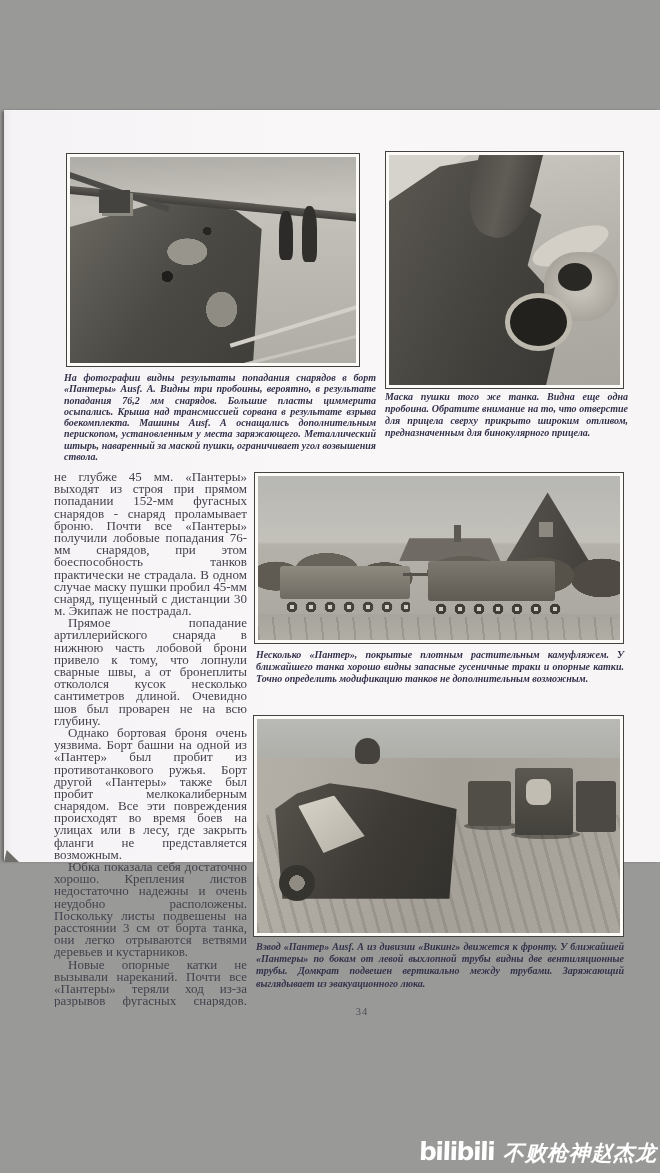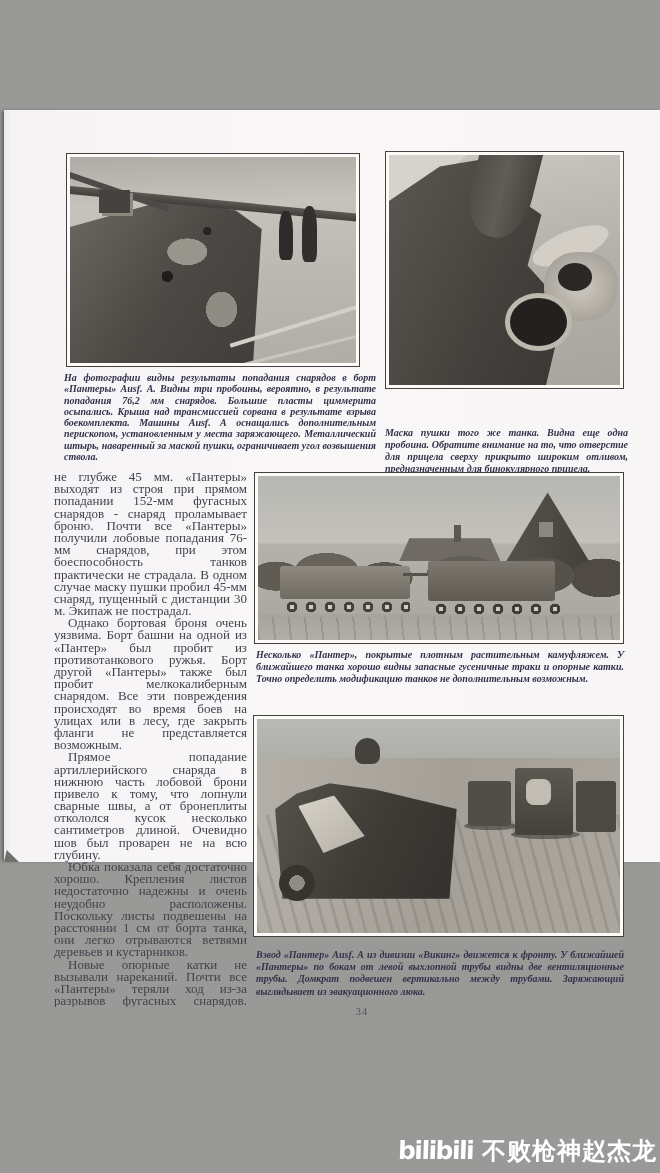--- a/index.html
+++ b/index.html
@@ -116,21 +116,21 @@
     color:#43424d;font-size:13px;line-height:12.18px;text-align:justify;overflow:hidden;}
   .bodycol p{margin:0;text-indent:14px;}
   .bodycol p.noindent{text-indent:0;}
   .pagenum{position:absolute;left:30px;top:896px;width:656px;text-align:center;
     color:#4f4e56;font-size:10.5px;letter-spacing:1px;}
   
   .watermark{
     position:absolute;right:3px;bottom:6px;display:flex;align-items:baseline;gap:9px;
     color:#ffffff;font-family:"DejaVu Sans","Liberation Sans",sans-serif;}
   .wm-logo{font-size:25px;font-weight:800;letter-spacing:-1.5px;transform:skewX(-2deg);}
-  .wm-text{font-size:24px;font-weight:600;letter-spacing:1px;}
+  .wm-text{font-size:21px;font-weight:600;letter-spacing:1px;font-style:italic;}
 </style>
 </head>
 <body>
 
 <div class="canvas">
 
   <div class="page">
 
     <figure class="photo" style="left:62px;top:43px;width:294px;height:214px;margin:0;">
       <div class="img">
@@ -154,27 +154,27 @@
         <div class="art p2-barrel"></div>
         <div class="art p2-crescent"></div>
         <div class="art p2-patch"></div>
         <div class="art p2-hole-top"></div>
         <div class="art p2-hole"></div>
       </div>
     </figure>
 
     <p class="caption" style="left:60px;top:262px;width:312px;">На фотографии видны результаты попадания снарядов в борт «Пантеры» Ausf. А. Видны три пробоины, вероятно, в результате попадания 76,2 мм снарядов. Большие пласты циммерита осыпались. Крыша над трансмиссией сорвана в результате взрыва боекомплекта. Машины Ausf. А оснащались дополнительным перископом, установленным у места заряжающего. Металлический штырь, наваренный за маской пушки, ограничивает угол возвышения ствола.</p>
 
-    <p class="caption" style="left:381px;top:281px;width:243px;line-height:12px;margin-top:36px;">Маска пушки того же танка. Видна еще одна пробоина. Обратите внимание на то, что отверстие для прицела сверху прикрыто широким отливом, предназначенным для бинокулярного прицела.</p>
+    <p class="caption" style="left:381px;top:281px;width:243px;line-height:12px;">Маска пушки того же танка. Видна еще одна пробоина. Обратите внимание на то, что отверстие для прицела сверху прикрыто широким отливом, предназначенным для бинокулярного прицела.</p>
 
     <div class="bodycol">
       <p class="noindent">не глубже 45 мм. «Пантеры» выходят из строя при прямом попадании 152-мм фугасных снарядов - снаряд проламывает броню. Почти все «Пантеры» получили лобовые попадания 76-мм снарядов, при этом боеспособность танков практически не страдала. В одном случае маску пушки пробил 45-мм снаряд, пущенный с дистанции 30 м. Экипаж не пострадал.</p>
+      <p>Прямое попадание артиллерийского снаряда в нижнюю часть лобовой брони привело к тому, что лопнули сварные швы, а от бронеплиты откололся кусок несколько сантиметров длиной. Очевидно шов был проварен не на всю глубину.</p>
       <p>Однако бортовая броня очень уязвима. Борт башни на одной из «Пантер» был пробит из противотанкового ружья. Борт другой «Пантеры» также был пробит мелкокалиберным снарядом. Все эти повреждения происходят во время боев на улицах или в лесу, где закрыть фланги не представляется возможным.</p>
-      <p>Прямое попадание артиллерийского снаряда в нижнюю часть лобовой брони привело к тому, что лопнули сварные швы, а от бронеплиты откололся кусок несколько сантиметров длиной. Очевидно шов был проварен не на всю глубину.</p>
-      <p>Юбка показала себя достаточно хорошо. Крепления листов недостаточно надежны и очень неудобно расположены. Поскольку листы подвешены на расстоянии 1 см от борта танка, они легко отрываются ветвями деревьев и кустарников.</p>
+      <p>Юбка показала себя достаточно хорошо. Крепления листов недостаточно надежны и очень неудобно расположены. Поскольку листы подвешены на расстоянии 3 см от борта танка, они легко отрываются ветвями деревьев и кустарников.</p>
       <p>Новые опорные катки не вызывали нареканий. Почти все «Пантеры» теряли ход из-за разрывов фугасных снарядов. Один опорный каток пробит навылет, три повреждено. Раскололось несколько опорных катков. Хотя 45-мм и 43-мм снаряды пробивают траки, они не могут иммобилизовать танк. В любом случае</p>
     </div>
 
     <figure class="photo" style="left:250px;top:362px;width:370px;height:172px;margin:0;">
       <div class="img">
         <div class="art p3-sky"></div>
         <div class="art p3-roof"></div>
         <div class="art p3-roof-window"></div>
         <div class="art p3-lowroof"></div>
         <div class="art p3-chimney"></div>
@@ -202,21 +202,21 @@
         <div class="art p4-wheel"></div>
         <div class="art p4-shadow1"></div>
         <div class="art p4-shadow2"></div>
         <div class="art p4-tankA"></div>
         <div class="art p4-tankB"></div>
         <div class="art p4-tankB-patch"></div>
         <div class="art p4-tankC"></div>
       </div>
     </figure>
 
-    <p class="caption" style="left:252px;top:831px;width:368px;line-height:12.2px;margin-top:8px;">Взвод «Пантер» Ausf. А из дивизии «Викинг» движется к фронту. У ближайшей «Пантеры» по бокам от левой выхлопной трубы видны две вентиляционные трубы. Домкрат подвешен вертикально между трубами. Заряжающий выглядывает из эвакуационного люка.</p>
+    <p class="caption" style="left:252px;top:831px;width:368px;line-height:12.2px;">Взвод «Пантер» Ausf. А из дивизии «Викинг» движется к фронту. У ближайшей «Пантеры» по бокам от левой выхлопной трубы видны две вентиляционные трубы. Домкрат подвешен вертикально между трубами. Заряжающий выглядывает из эвакуационного люка.</p>
 
     <div class="pagenum">34</div>
 
     <div class="page-tear"></div>
   </div>
 
   <div class="watermark">
     <span class="wm-logo">bilibili</span>
     <span class="wm-text">不败枪神赵杰龙</span>
   </div>

